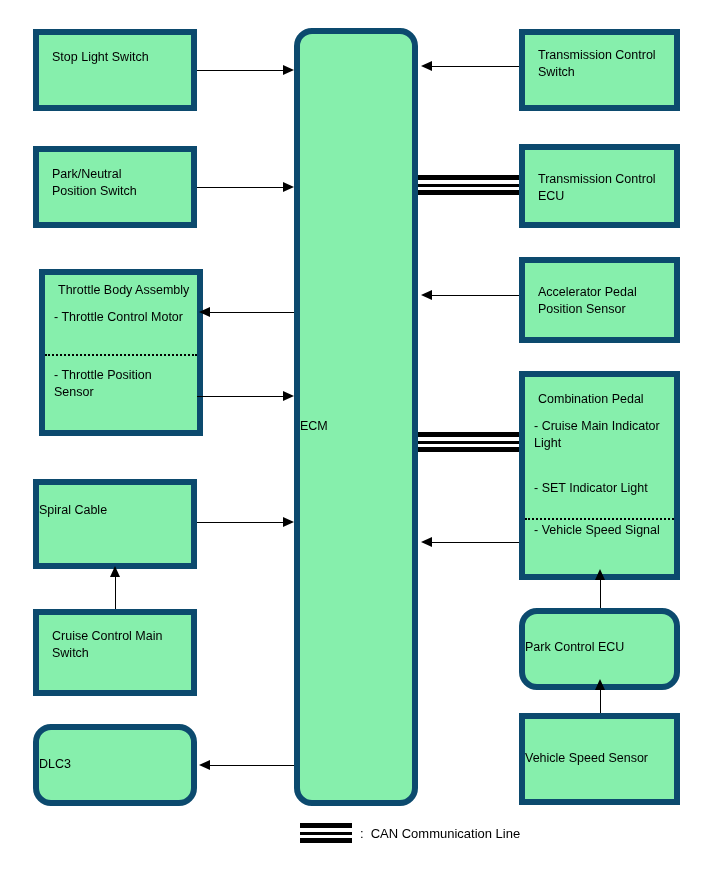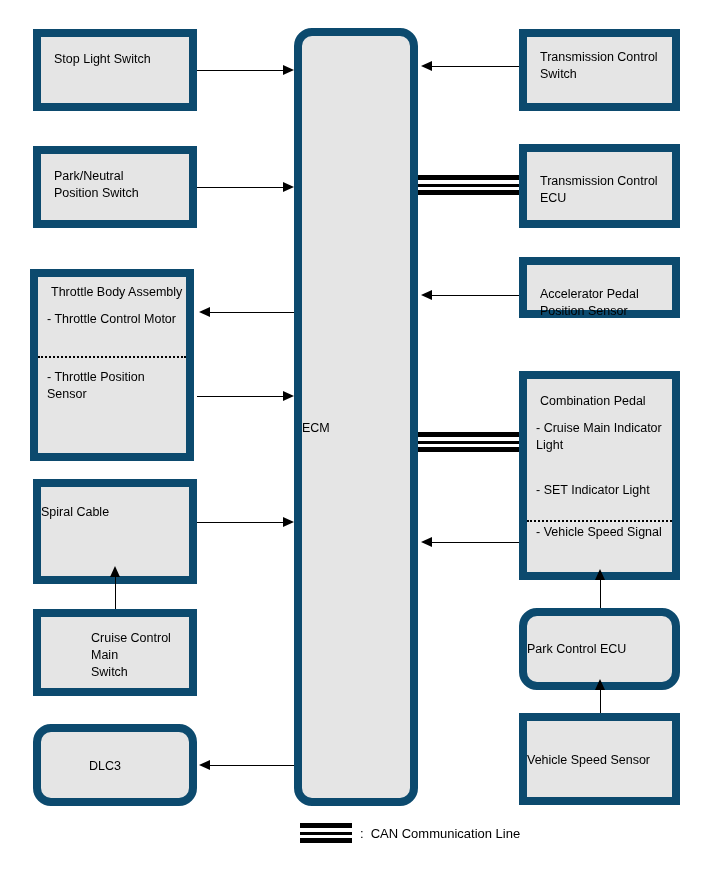--- a/index.html
+++ b/index.html
@@ -16,22 +16,22 @@
     width: 713px;
     height: 882px;
     background: #ffffff;
     overflow: hidden;
   }
 
   
   .node {
     position: absolute;
     box-sizing: border-box;
-    border: 8px solid #0c4a6e;
-    background: #e5e5e5;
+    border: 6px solid #0c4a6e;
+    background: #86efac;
     font-size: 12.5px;
     line-height: 1.35;
     color: #000000;
   }
   .node.rounded {
     border-radius: 18px;
   }
   .node .label {
     position: absolute;
     white-space: pre-line;
@@ -166,52 +166,52 @@
 
   <div class="node" style="left:33px; top:29px; width:164px; height:82px;">
     <div class="label lbl-left" style="top:14px;">Stop Light Switch</div>
   </div>
 
   <div class="node" style="left:33px; top:146px; width:164px; height:82px;">
     <div class="label lbl-left" style="top:14px;">Park/Neutral
 Position Switch</div>
   </div>
 
-  <div class="node" style="left:30px; top:269px; width:164px; height:192px;text-decoration:underline;">
+  <div class="node" style="left:39px; top:269px; width:164px; height:167px;text-decoration:underline;">
     <div class="label lbl-left" style="top:7px;">Throttle Body Assembly</div>
     <div class="label lbl-left" style="top:34px; left:9px;">- Throttle Control Motor</div>
     <div class="dotted-sep" style="top:79px;"></div>
     <div class="label lbl-left" style="top:92px; left:9px;">- Throttle Position
   Sensor</div>
   </div>
 
-  <div class="node" style="left:33px; top:479px; width:164px; height:105px;">
+  <div class="node" style="left:33px; top:479px; width:164px; height:90px;">
     <div class="label lbl-center" style="top:17px;">Spiral Cable</div>
   </div>
 
   <div class="node" style="left:33px; top:609px; width:164px; height:87px;">
-    <div class="label lbl-left" style="top:13px;margin-left:37px;">Cruise Control Main
+    <div class="label lbl-left" style="top:13px;">Cruise Control Main
 Switch</div>
   </div>
 
   <div class="node rounded" style="left:33px; top:724px; width:164px; height:82px;">
-    <div class="label lbl-center" style="top:26px;margin-left:48px;">DLC3</div>
+    <div class="label lbl-center" style="top:26px;">DLC3</div>
   </div>
 
   <div class="node" style="left:519px; top:29px; width:161px; height:82px;">
     <div class="label lbl-left" style="top:12px;">Transmission Control
 Switch</div>
   </div>
 
   <div class="node" style="left:519px; top:144px; width:161px; height:84px;">
     <div class="label lbl-left" style="top:21px;">Transmission Control
 ECU</div>
   </div>
 
-  <div class="node" style="left:519px; top:257px; width:161px; height:61px;">
+  <div class="node" style="left:519px; top:257px; width:161px; height:86px;">
     <div class="label lbl-left" style="top:21px;">Accelerator Pedal
 Position Sensor</div>
   </div>
 
   <div class="node" style="left:519px; top:371px; width:161px; height:209px;">
     <div class="label lbl-left" style="top:14px;">Combination Pedal</div>
     <div class="label lbl-left" style="top:41px; left:9px;">- Cruise Main Indicator
   Light</div>
     <div class="label lbl-left" style="top:103px; left:9px;">- SET Indicator Light</div>
     <div class="dotted-sep" style="top:141px;"></div>

